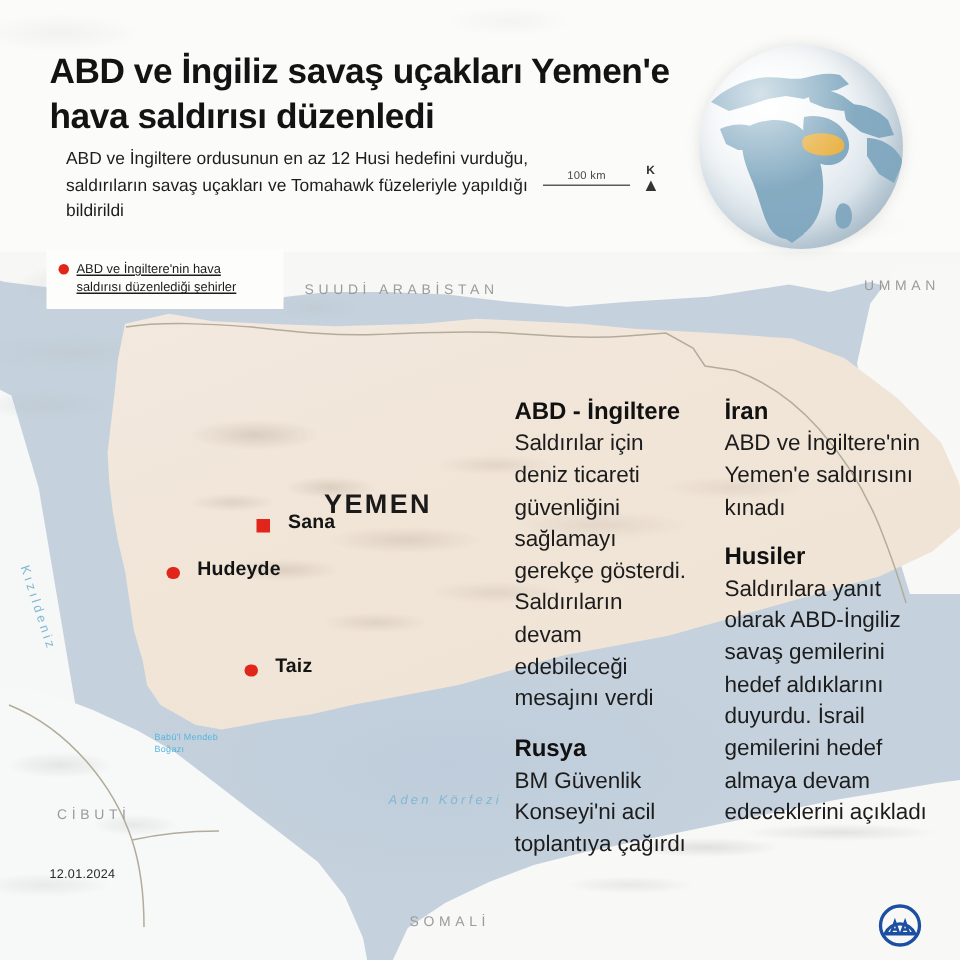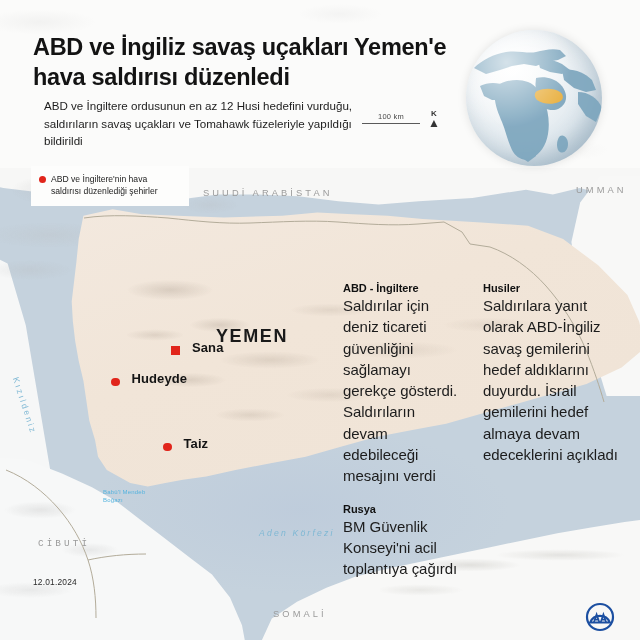--- a/index.html
+++ b/index.html
@@ -276,20 +276,21 @@
     width: 7px; height: 7px;
     border-radius: 50%;
     background: #e1251b;
     flex: 0 0 auto;
     margin-top: 3px;
   }
   .legend-text {
     font-size: 8.6px;
     line-height: 1.45;
     color: #1c1c1c;
+    text-decoration: underline;
   }
 
   
   .country-label {
     position: absolute;
     font-size: 9.3px;
     letter-spacing: 3.1px;
     color: #9b9b9b;
     font-weight: normal;
     white-space: nowrap;
@@ -340,22 +341,22 @@
     white-space: nowrap;
   }
 
   
   .col { position: absolute; }
   .col-mid { left: 343px; top: 266px; width: 120px; }
   .col-right { left: 483px; top: 266px; width: 135px; }
   .block { margin-bottom: 14px; }
   .block:last-child { margin-bottom: 0; }
   .block h3 {
-    margin: 16px 0 1px 0;
-    font-size: 11px;
+    margin: 0 0 1px 0;
+    font-size: 16px;
     font-weight: bold;
     color: #111;
     letter-spacing: -0.05px;
   }
   .block p {
     margin: 0;
     font-size: 15px;
     line-height: 1.42;
     color: #1c1c1c;
     letter-spacing: -0.05px;
@@ -409,21 +410,21 @@
     <div style="position:absolute; left:26px; top:374px; width:100px; transform: rotate(72deg); transform-origin: 0 0;">
       <span class="sea-label" style="position:static; display:inline-block;">Kızıldeniz</span>
     </div>
 
     <div class="sea-label" style="left:259px; top:528px; font-style:italic;">Aden Körfezi</div>
 
     <div class="strait-label">Babü'l Mendeb Boğazı</div>
 
     <div class="country-label" style="left:203px; top:188px;">SUUDİ ARABİSTAN</div>
     <div class="country-label" style="left:576px; top:185px;">UMMAN</div>
-    <div class="country-label" style="left:38px; top:538px;font-family:Liberation Mono, monospace;">CİBUTİ</div>
+    <div class="country-label" style="left:38px; top:538px;">CİBUTİ</div>
     <div class="country-label" style="left:273px; top:609px;">SOMALİ</div>
 
     <div class="yemen-label">YEMEN</div>
 
     <div class="city" style="left:131px; top:340px;">
       <span class="pin-sq"></span>
       <span class="name">Sana</span>
     </div>
     <div class="city" style="left:71px; top:371px;">
       <span class="pin-c"></span>
@@ -500,20 +501,24 @@
       <h3>ABD - İngiltere</h3>
       <p>Saldırılar için deniz ticareti güvenliğini sağlamayı gerekçe gösterdi. Saldırıların devam edebileceği mesajını verdi</p>
     </div>
     <div class="block">
       <h3>Rusya</h3>
       <p>BM Güvenlik Konseyi'ni acil toplantıya çağırdı</p>
     </div>
   </div>
 
   <div class="col col-right">
+    <div class="block">
+      <h3>İran</h3>
+      <p>ABD ve İngiltere'nin Yemen'e saldırısını kınadı</p>
+    </div>
     <div class="block">
       <h3>Husiler</h3>
       <p>Saldırılara yanıt olarak ABD-İngiliz savaş gemilerini hedef aldıklarını duyurdu. İsrail gemilerini hedef almaya devam edeceklerini açıkladı</p>
     </div>
   </div>
 
   <div class="date">12.01.2024</div>
 
   <div class="aa-logo">
     <svg width="30" height="30" viewBox="0 0 30 30" aria-hidden="true">

